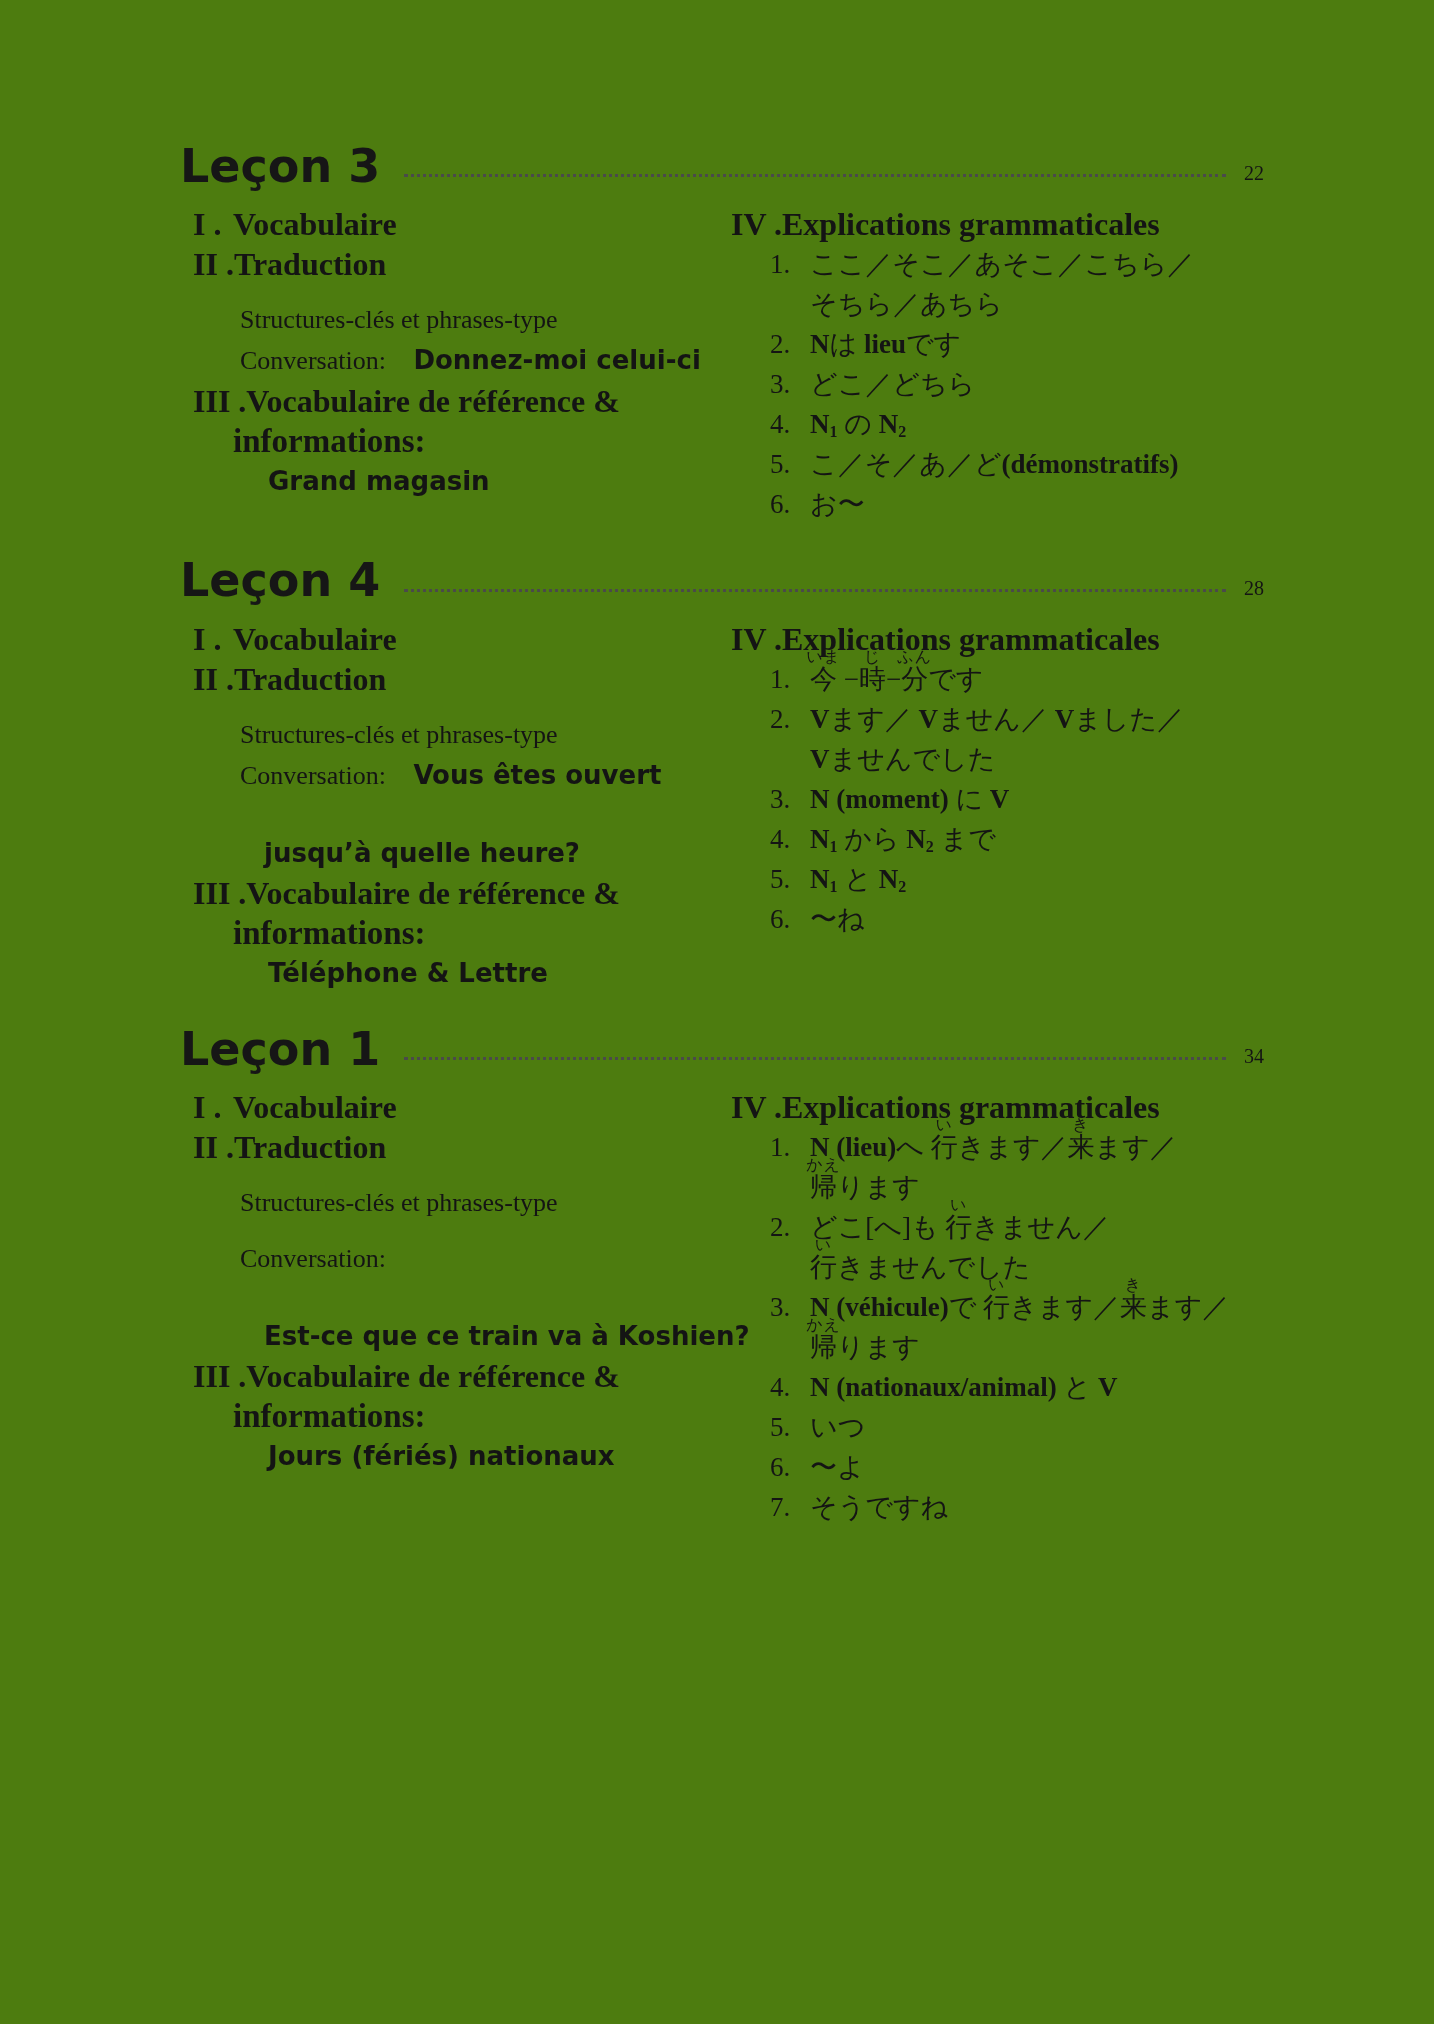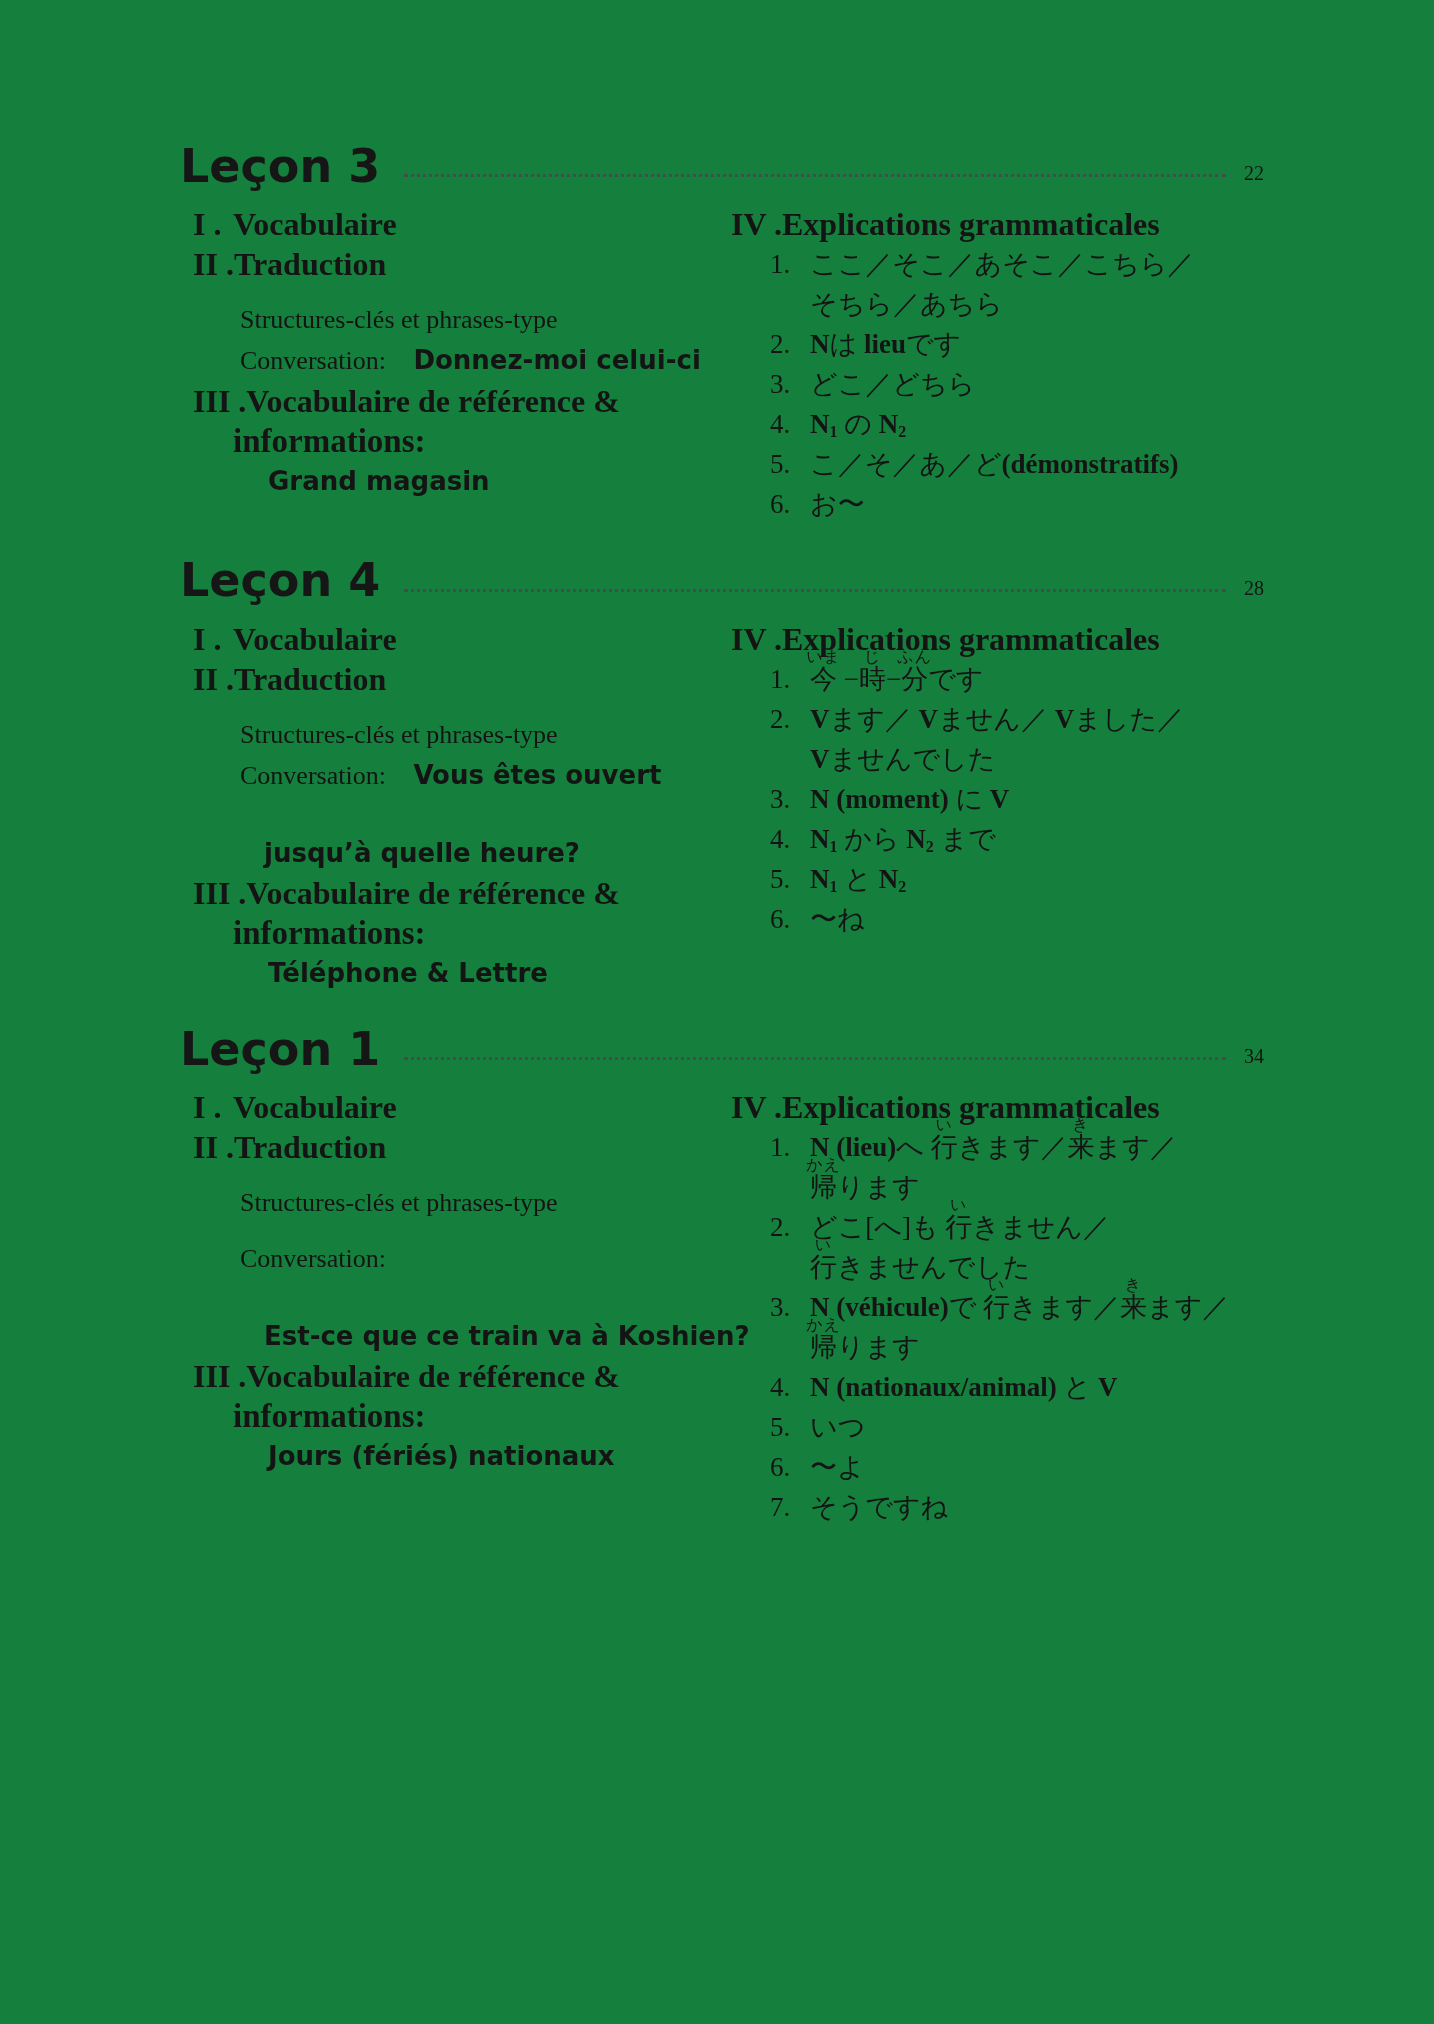--- a/index.html
+++ b/index.html
@@ -1,19 +1,19 @@
 <!DOCTYPE html>
 <html><head>
 <meta charset="utf-8">
 <style>
   html,body { margin:0; padding:0; background:#ffffff; }
   .page {
     position:relative;
     width:1434px; height:2024px;
-    background:#15803d;
+    background:#4d7c0f;
     color:#141414;
     box-sizing:border-box;
     padding:142px 170px 0 180px;
     overflow:hidden;
     font-family:"Liberation Serif","DejaVu Serif",serif;
   }
   .lesson { margin-bottom:32px; }
   .lesson-head { display:flex; align-items:flex-end; }
   .lesson-title {
     margin:0;

